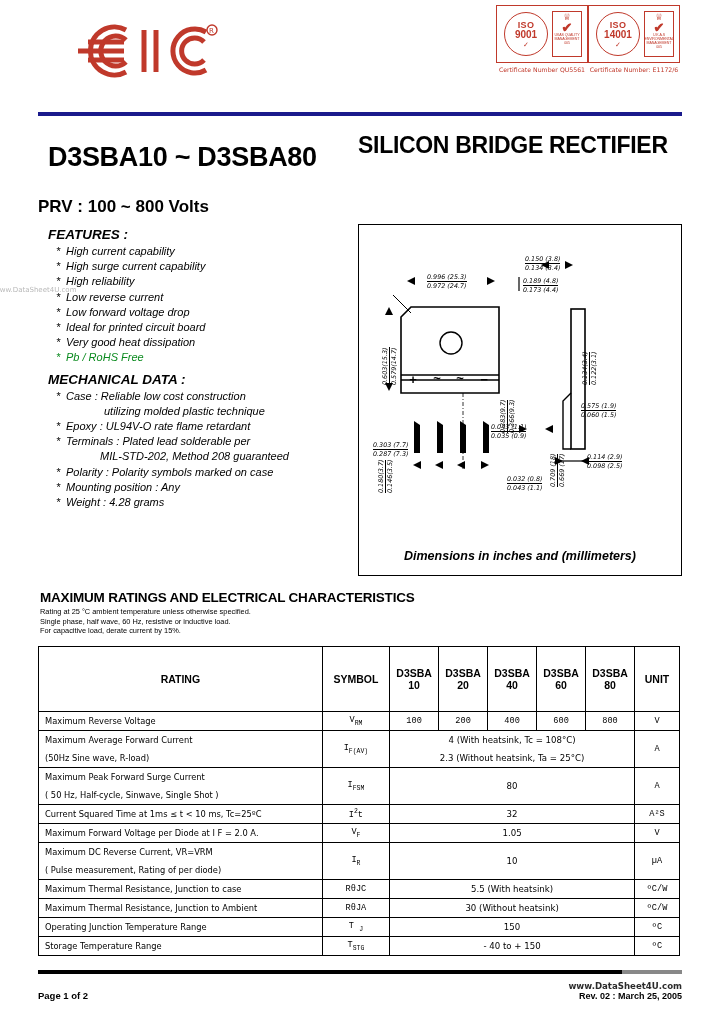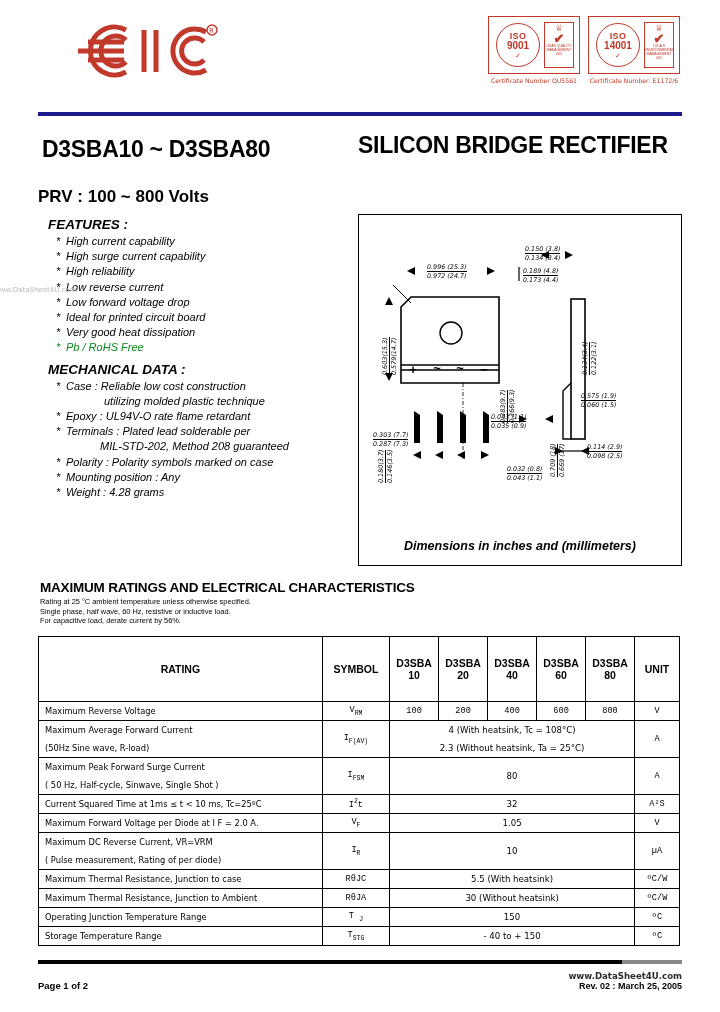--- a/index.html
+++ b/index.html
@@ -10,21 +10,21 @@
     font-family:"Liberation Sans", sans-serif;
     color:#000;
     position:relative;
     overflow:hidden;
   }
   .page { position:relative; width:720px; height:1012px; padding:0 38px; }
 
   
   .header { position:relative; height:112px; }
   .logo { position:absolute; left:28px; top:20px; width:180px; height:62px; }
-  .certs { position:absolute; right:2px; top:16px; display:flex; gap:8px; }
+  .certs { position:absolute; right:2px; top:5px; display:flex; }
   .cert-block { display:flex; flex-direction:column; align-items:center; }
   .cert-badge {
     border:1.4px solid #c0392b; width:92px; height:58px;
     display:flex; align-items:center; justify-content:center;
     position:relative; background:#fff;
   }
   .iso-oval {
     width:44px; height:44px; border:1.3px solid #c0392b; border-radius:50%;
     display:flex; flex-direction:column; align-items:center; justify-content:center;
     color:#c0392b; line-height:1; margin-left:2px;
@@ -40,21 +40,21 @@
   .ukas .crown { font-size:9px; line-height:1; }
   .ukas .check { font-size:13px; line-height:0.85; font-weight:bold; }
   .ukas .utxt { font-size:3.6px; letter-spacing:-0.1px; }
   .cert-num { color:#c0392b; font-size:6.2px; margin-top:3px; white-space:nowrap; font-family:"DejaVu Sans", sans-serif; }
   .rule-blue { height:4px; background:#1a1a8c; margin:0 0 0 0; }
 
   
   .titles { display:flex; margin-top:16px; }
   .title-left { width:320px; }
   .title-right { flex:1; }
-  h1.part { font-size:23px; font-weight:bold; margin:4px; letter-spacing:-0.3px; }
+  h1.part { font-size:27px; font-weight:bold; margin:10px; letter-spacing:-0.3px; }
   h1.kind { font-size:23px; font-weight:bold; margin:0; letter-spacing:-0.3px; }
   .prv { font-size:17px; font-weight:bold; margin-top:24px; }
   .io  { font-size:17px; font-weight:bold; margin-top:9px; }
 
   
   .cols { display:flex; margin-top:4px;font-style:italic; }
   .left-col { width:320px; padding-left:10px; }
   .right-col { flex:1; }
   .sec-h { font-size:13.5px; font-weight:bold; margin:6px 0 2px 0; }
   ul.flist { list-style:none; margin:0; padding:0; }
@@ -306,21 +306,21 @@
         <div style="position:absolute;left:121px;top:147px;font-size:13px;font-weight:bold;">−</div>
 
         <div class="dimcap">Dimensions in inches and (millimeters)</div>
       </div>
     </div>
   </div>
 
   <div class="rat-h">MAXIMUM  RATINGS  AND  ELECTRICAL   CHARACTERISTICS</div>
   <div class="rat-note">Rating at  25 °C ambient temperature unless otherwise specified.</div>
   <div class="rat-note">Single phase, half wave, 60 Hz, resistive or inductive load.</div>
-  <div class="rat-note">For capacitive load, derate current by 56%.</div>
+  <div class="rat-note">For capacitive load, derate current by 15%.</div>
 
   <table class="specs">
     <colgroup>
       <col class="c-rating">
         <col class="c-symbol">
       <col class="c-val">
         <col class="c-val">
         <col class="c-val">
         <col class="c-val">
         <col class="c-val">

